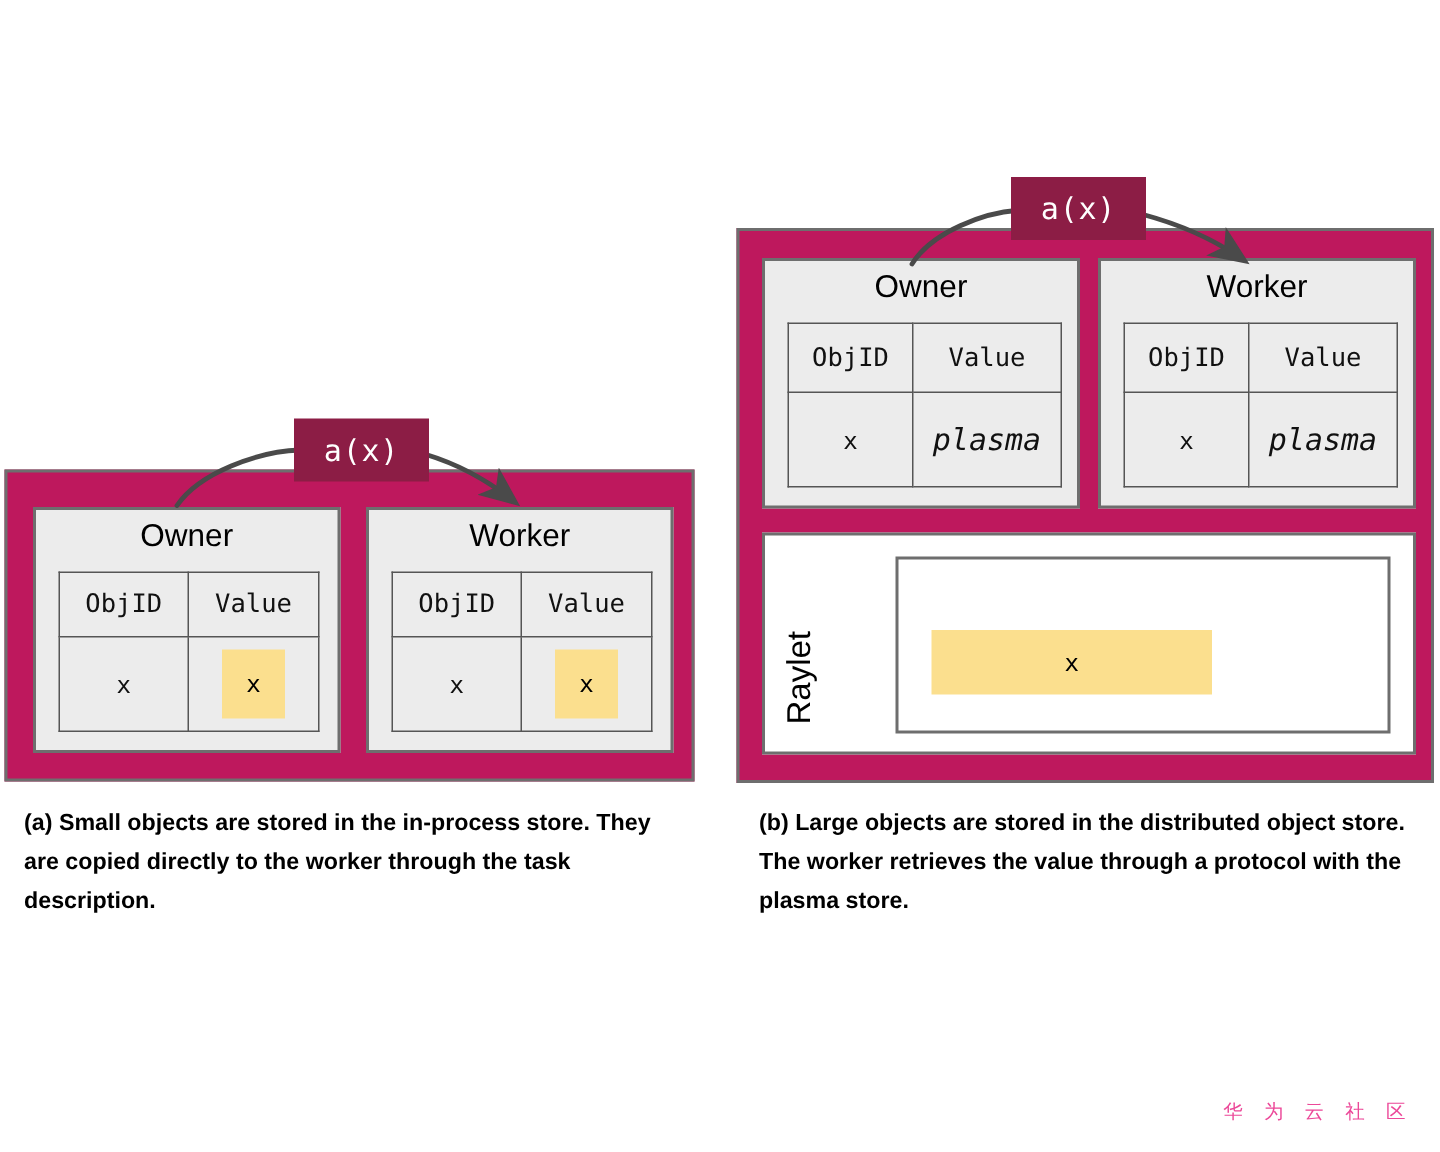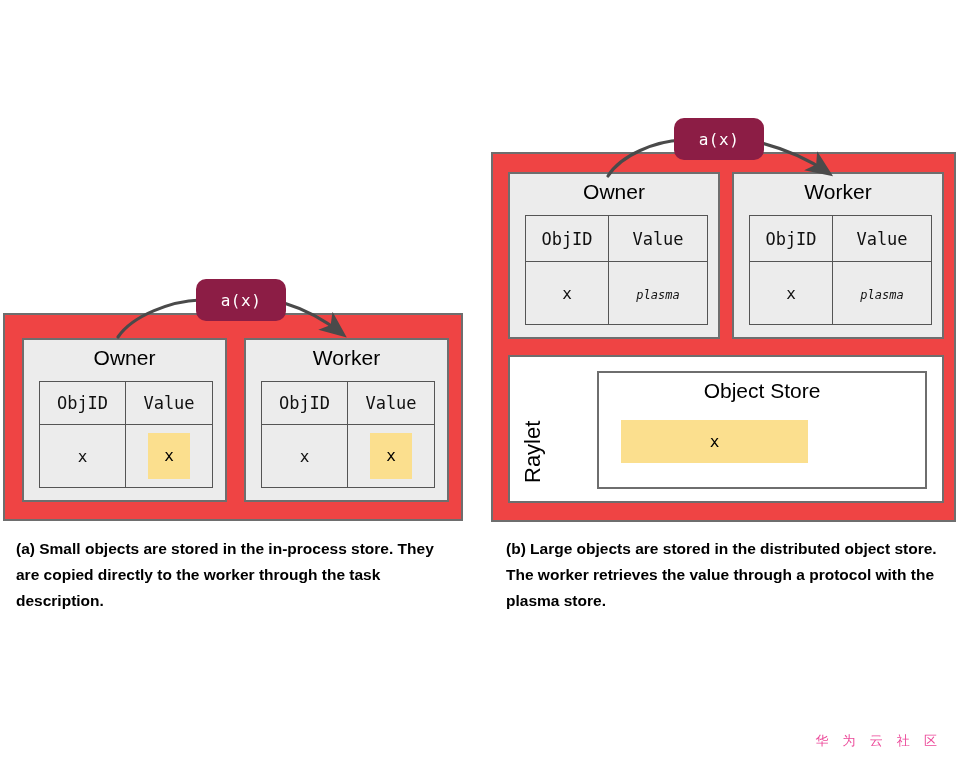--- a/index.html
+++ b/index.html
@@ -12,21 +12,21 @@
     height: 768px;
     position: relative;
     overflow: hidden;
     font-family: "Liberation Sans", sans-serif;
     color: #000000;
   }
 
   
   .panel-outer {
     position: absolute;
-    background: #ef4444;
+    background: #be185d;
     border: 2px solid #6e6e6e;
     box-sizing: border-box;
   }
   .proc-box {
     position: absolute;
     background: #ececec;
     border: 2px solid #6e6e6e;
     box-sizing: border-box;
   }
   .proc-title {
@@ -48,41 +48,41 @@
     border: 1px solid #555555;
     text-align: center;
     vertical-align: middle;
     color: #111;
     padding: 0;
   }
   td.hdr { font-size: 17px; }
   td.val { font-size: 16px; }
   .plasma {
     font-style: italic;
-    font-size: 12px;
+    font-size: 20px;
     font-family: "DejaVu Sans Mono", "Liberation Mono", monospace;
   }
   .swatch {
     display: inline-block;
     background: #fbdf8e;
     color: #000;
     font-family: "DejaVu Sans Mono", "Liberation Mono", monospace;
     font-size: 16px;
     line-height: 1;
     text-align: center;
   }
 
   
   .badge {
     position: absolute;
     background: #8c1d45;
     color: #ffffff;
-    border-radius: 10px;
-    font-family: "DejaVu Sans Mono", "Liberation Mono", monospace;
-    font-size: 16px;
+    border-radius: 0;
+    font-family: "DejaVu Sans Mono", "Liberation Mono", monospace;
+    font-size: 20px;
     display: flex;
     align-items: center;
     justify-content: center;
     z-index: 6;
     letter-spacing: 0.5px;
   }
 
   
   .arrows {
     position: absolute;
@@ -254,21 +254,20 @@
         </td>
       </tr>
     </tbody>
       </table>
   </div>
 
   <div class="raylet-box" style="left:15px; top:201px; width:436px; height:148px;">
     <div class="raylet-label" style="left:10px; top:22px; height:104px;">Raylet</div>
 
     <div class="objstore-box" style="left:87px; top:14px; width:330px; height:118px;">
-      <div class="objstore-title">Object Store</div>
       <div class="objstore-bar" style="left:22px; top:47px; width:187px; height:43px;">x</div>
     </div>
   </div>
 </div>
 
 <div class="caption" style="left:506px; top:536px; width:444px;">(b) Large objects are stored in the distributed object store. The worker retrieves the value through a protocol with the plasma store.</div>
 
 <div class="watermark">华 为 云 社 区</div>
 
 </body></html>

